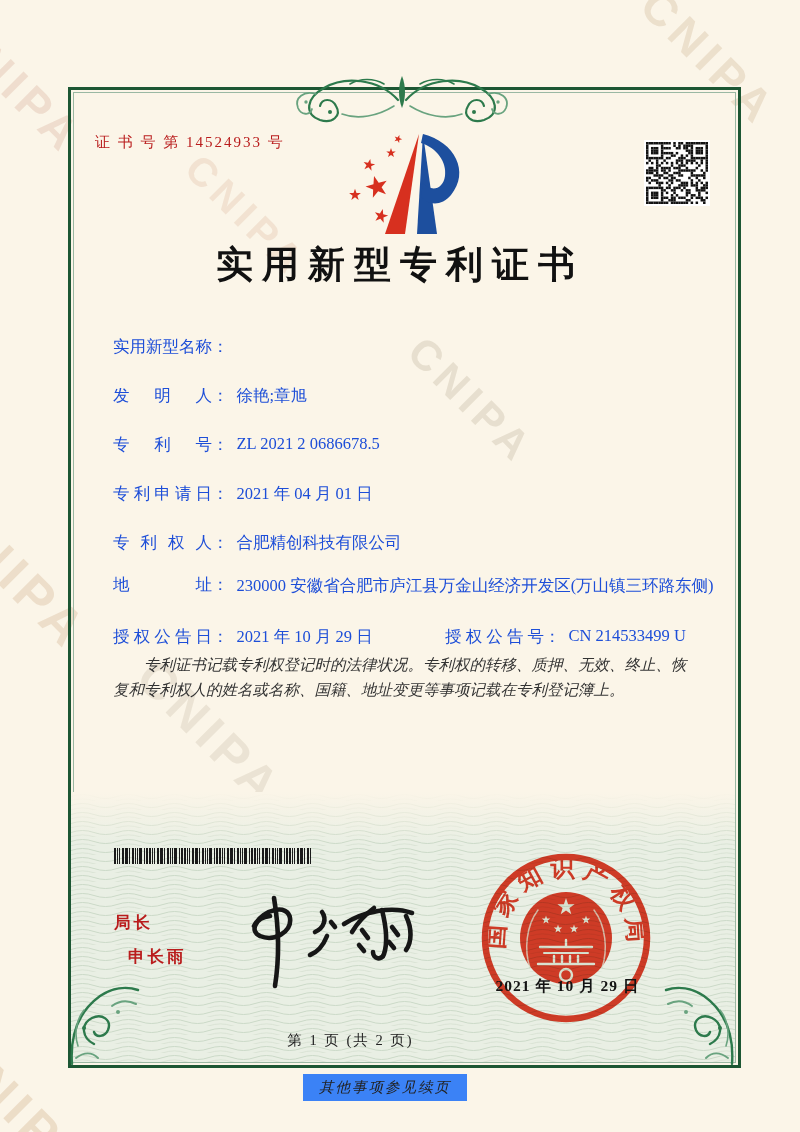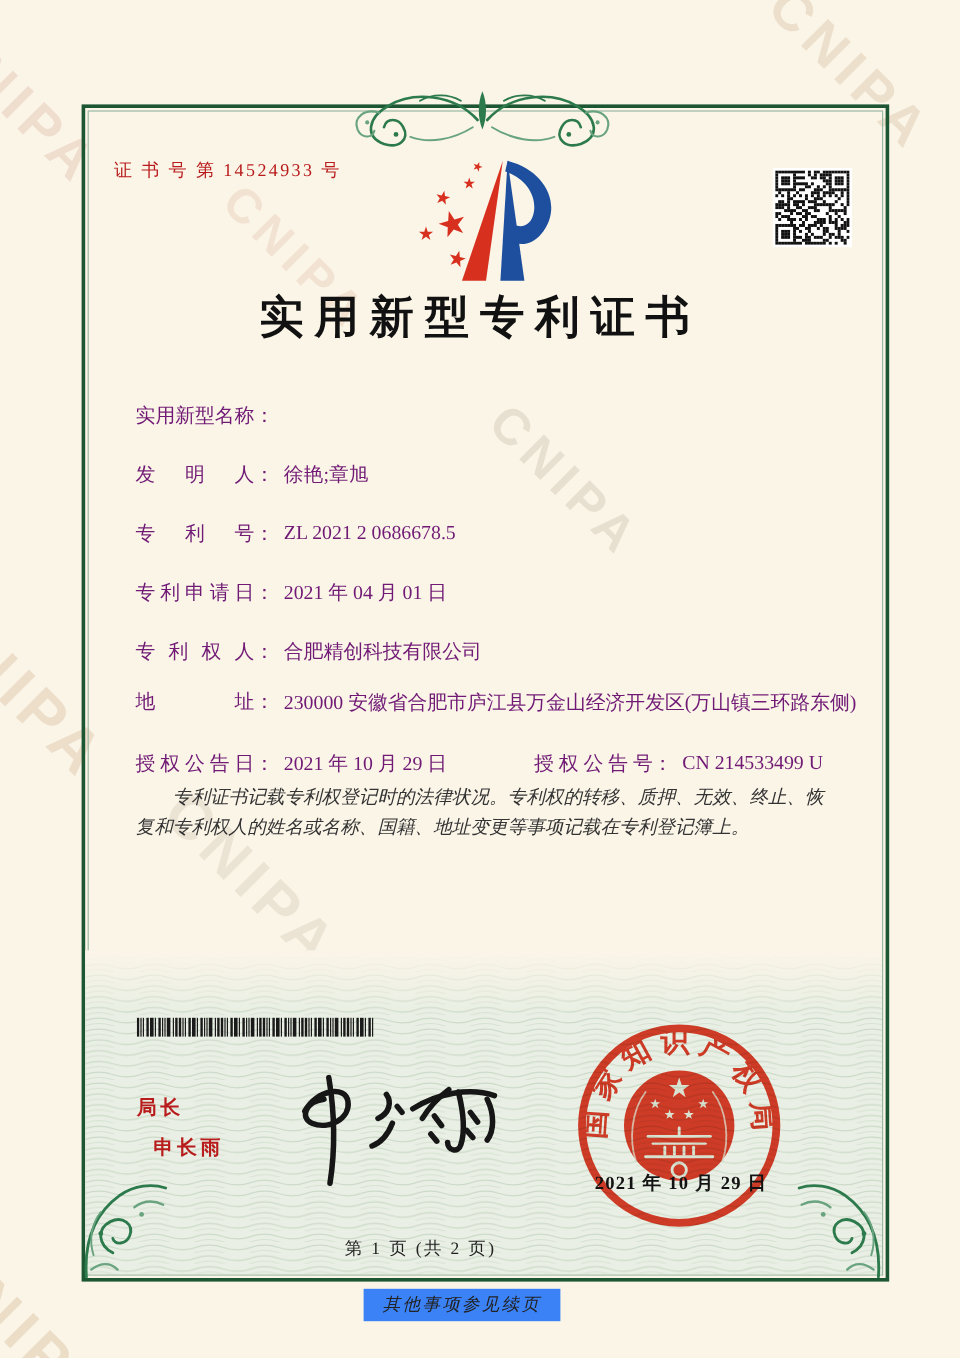--- a/index.html
+++ b/index.html
@@ -14,21 +14,21 @@
   
   .frame{position:absolute;left:68px;top:87px;width:667px;height:975px;border:3px solid #1c5633;}
   .frame-inner{position:absolute;inset:2px;border:1px solid #9ab8a3;}
   
   .cert-no{position:absolute;left:95px;top:133px;font-size:15px;letter-spacing:2px;color:#b91c1c;}
   .logo{position:absolute;left:343px;top:132px;width:128px;height:104px;}
   .qr{position:absolute;left:644px;top:140px;width:66px;height:66px;background:#fff;padding:2px;box-sizing:border-box;}
   .title{position:absolute;left:0;top:240px;width:100%;text-align:center;
          font-size:37px;font-weight:bold;letter-spacing:9px;color:#111;}
   
-  .frow{position:absolute;left:113px;font-size:16.5px;color:#701a75;display:flex;align-items:flex-start;}
+  .frow{position:absolute;left:113px;font-size:16.5px;color:#1d4ed8;display:flex;align-items:flex-start;}
   .flabel{display:inline-block;width:99px;text-align:justify;text-align-last:justify;}
   .fcolon{display:inline-block;margin-right:8px;}
   .fvalue{display:inline-block;}
   .addr-value{width:478px;line-height:23px;}
   .grant2{position:absolute;left:332px;top:0;display:flex;}
   
   .paras{position:absolute;left:113px;top:652px;width:577px;font-size:15.5px;line-height:25px;
          font-style:italic;color:#333;}
   .paras p{margin:0;text-indent:2em;}
   

